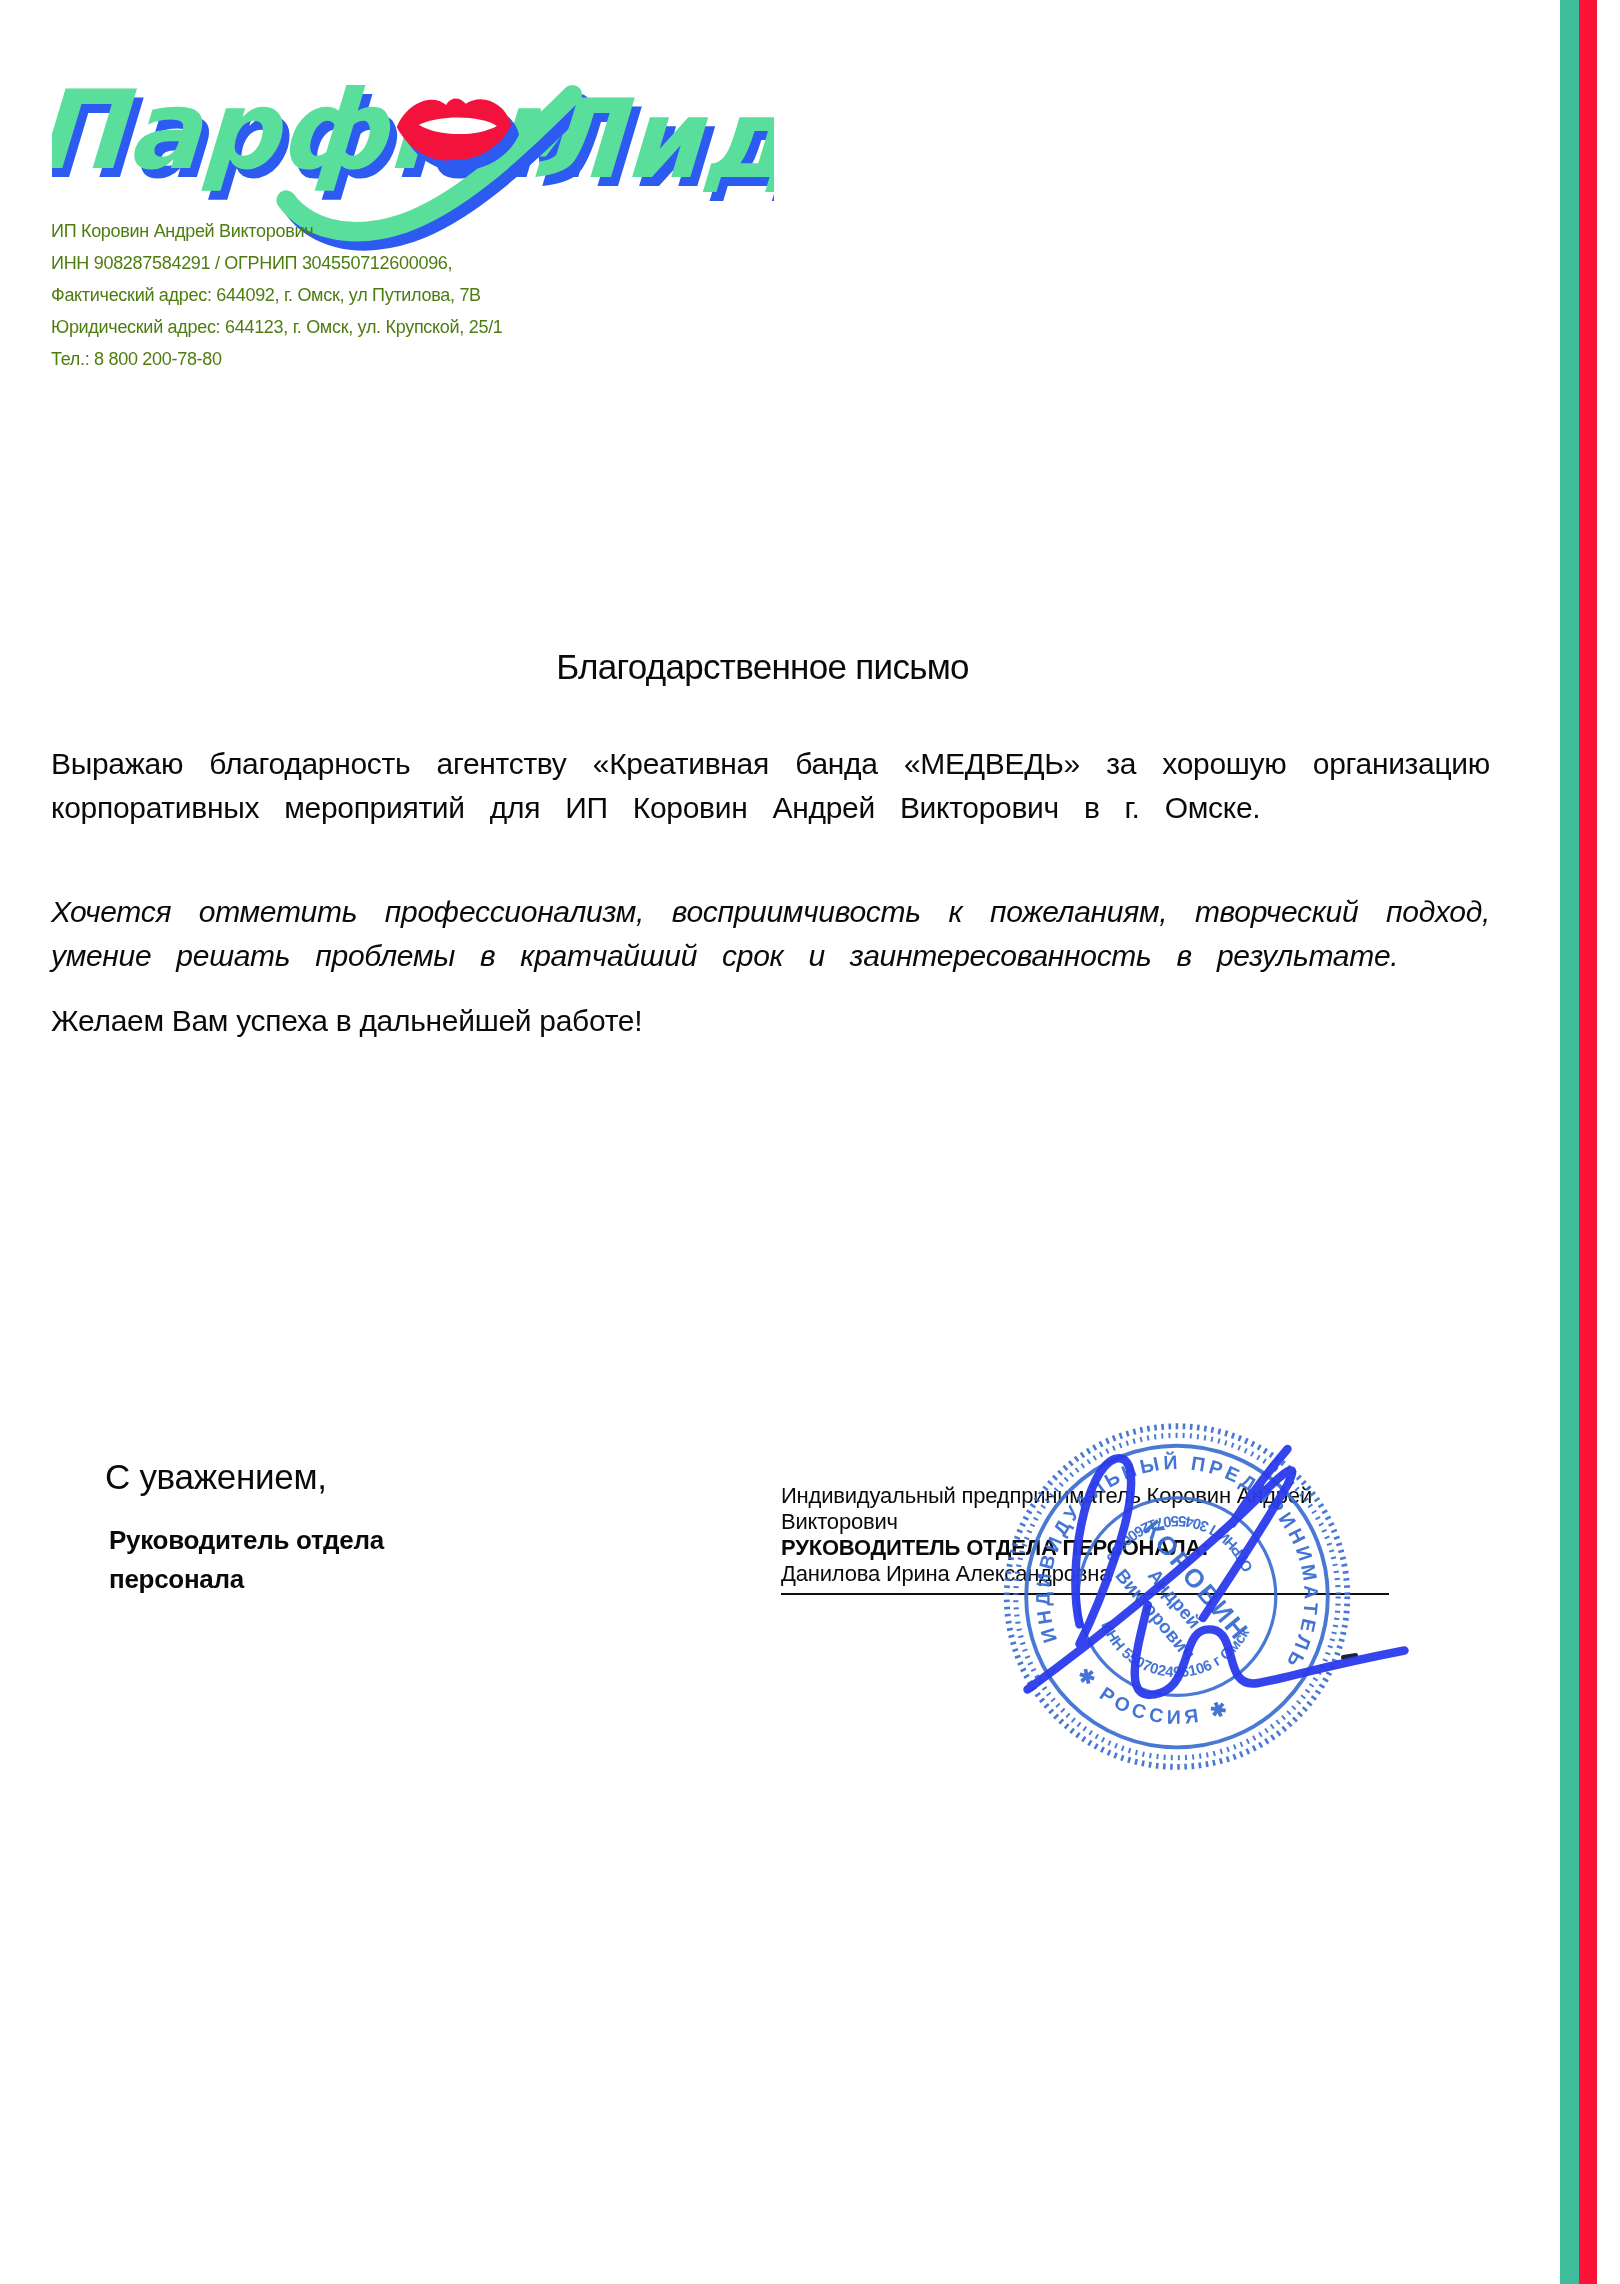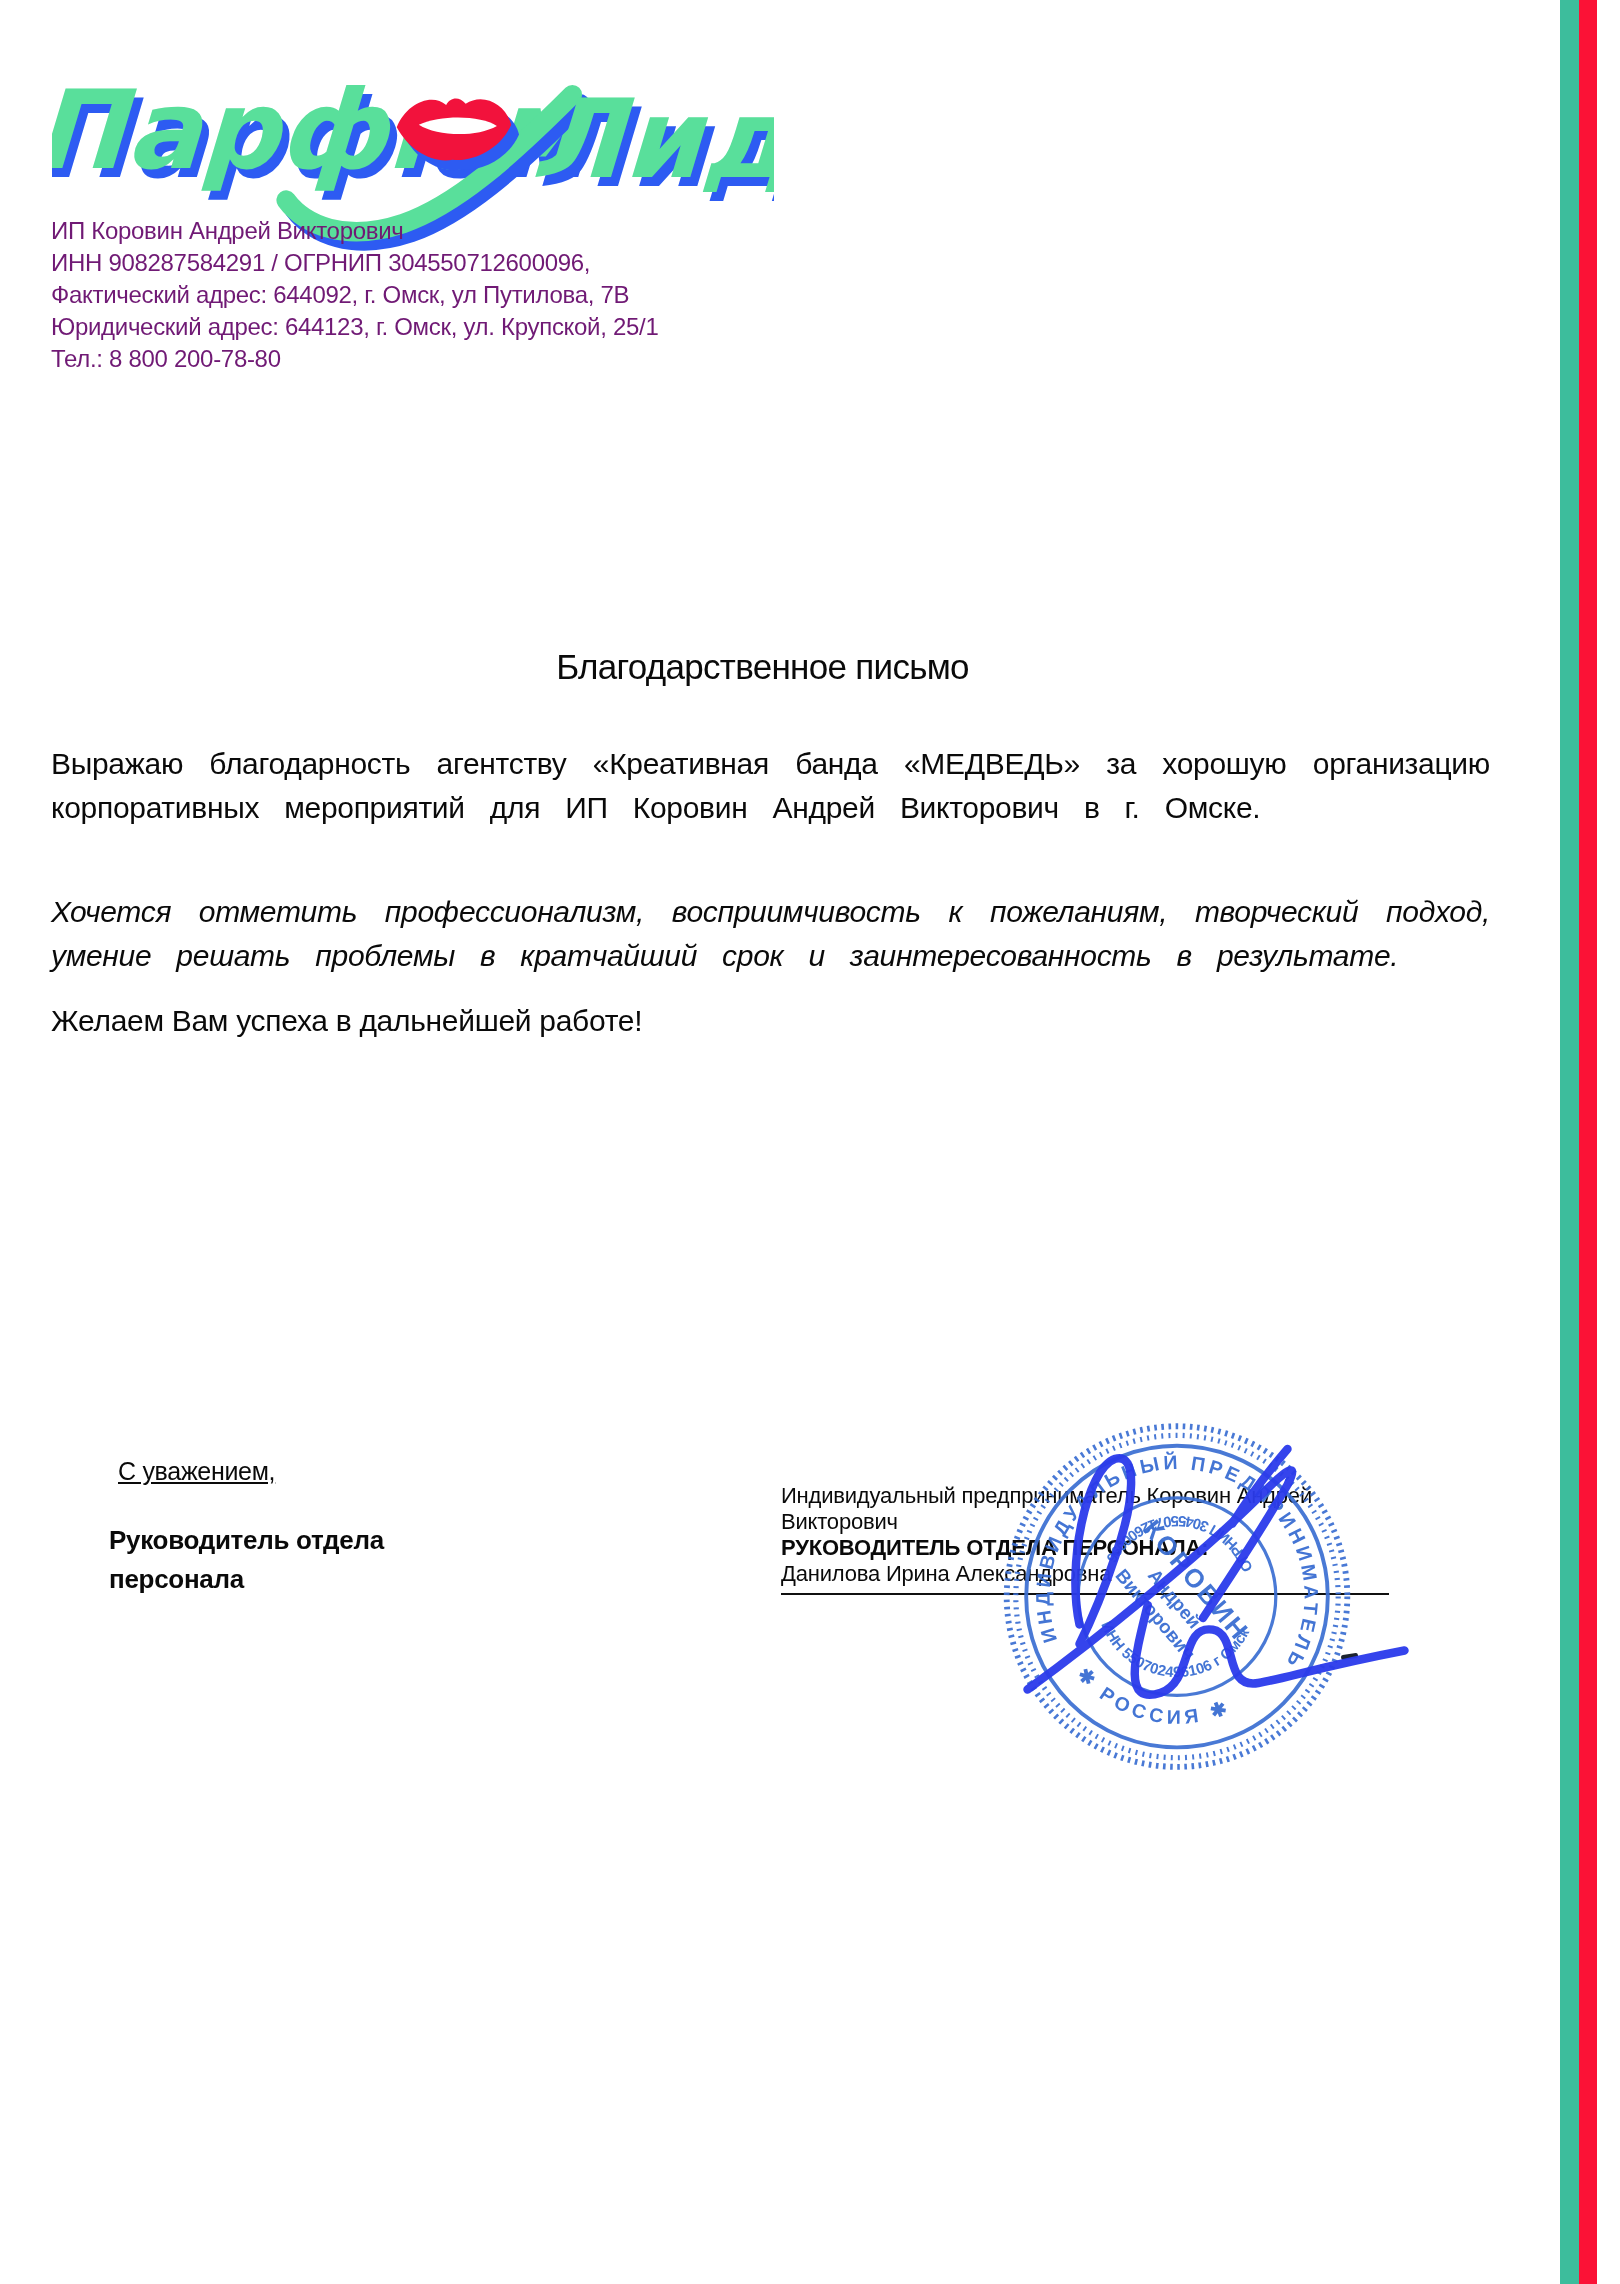--- a/index.html
+++ b/index.html
@@ -19,42 +19,42 @@
   
   .logo{position:absolute;left:52px;top:36px;width:722px;height:215px;}
   .logo text{
     font-family:"DejaVu Sans",sans-serif;
     font-style:italic;font-weight:bold;
   }
 
   
   .company{
     position:absolute;left:51px;top:215px;
-    font-size:24px;line-height:32px;
-    color:#701a75;letter-spacing:-0.3px;
+    font-size:18px;line-height:32px;
+    color:#4d7c0f;letter-spacing:-0.3px;
     white-space:nowrap;
   }
 
   
   .title{
     position:absolute;left:43px;top:647px;width:1439px;
     font-size:35px;text-align:center;letter-spacing:-0.7px;
   }
   .para{
     position:absolute;left:51px;width:1439px;
     font-size:30px;line-height:44px;letter-spacing:-0.3px;
   }
   .para.justify{text-align:justify;text-align-last:left;word-spacing:17px;}
   .p1{top:742px;}
   .p2{top:890px;font-style:italic;}
   .p3{top:999px;}
 
   .closing{
-    position:absolute;left:118px;top:1457px;
-    font-size:25px;letter-spacing:-0.3px;text-decoration:underline;
+    position:absolute;left:105px;top:1457px;
+    font-size:35px;letter-spacing:-0.3px;
   }
   .signer-role{
     position:absolute;left:109px;top:1521px;width:377px;
     font-size:26px;line-height:39px;font-weight:bold;letter-spacing:-0.3px;
   }
 
   
   .signatory{
     position:absolute;left:781px;top:1483px;width:593px;
     font-size:22px;line-height:26px;letter-spacing:-0.2px;

